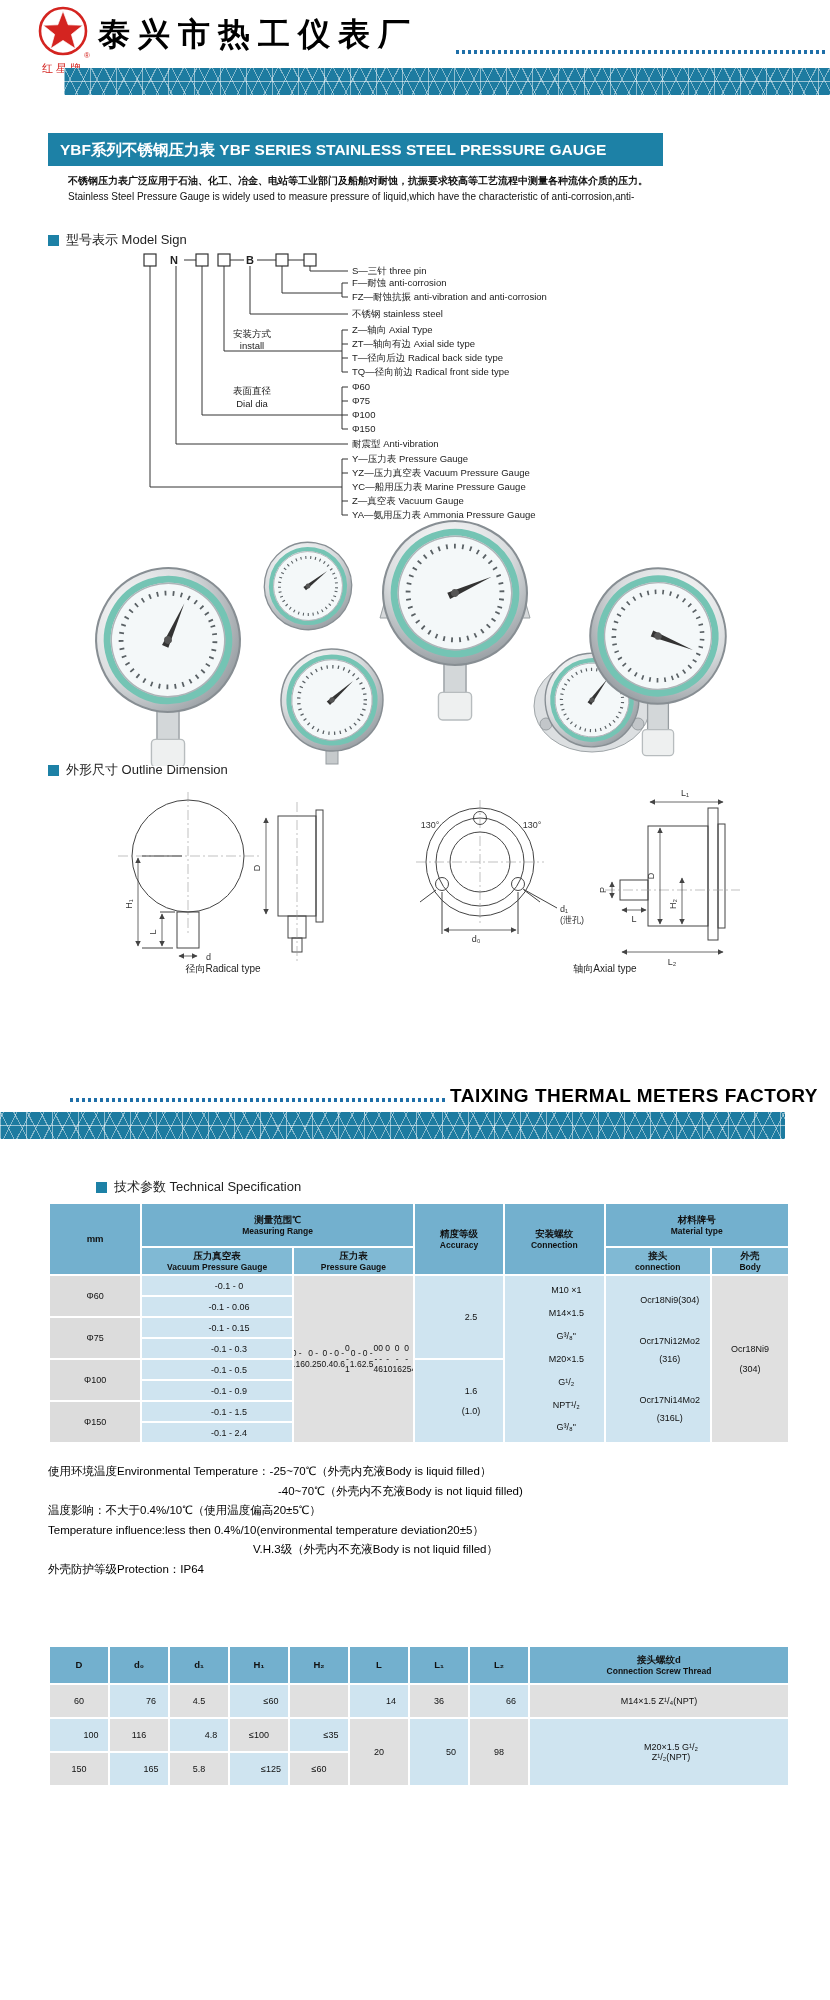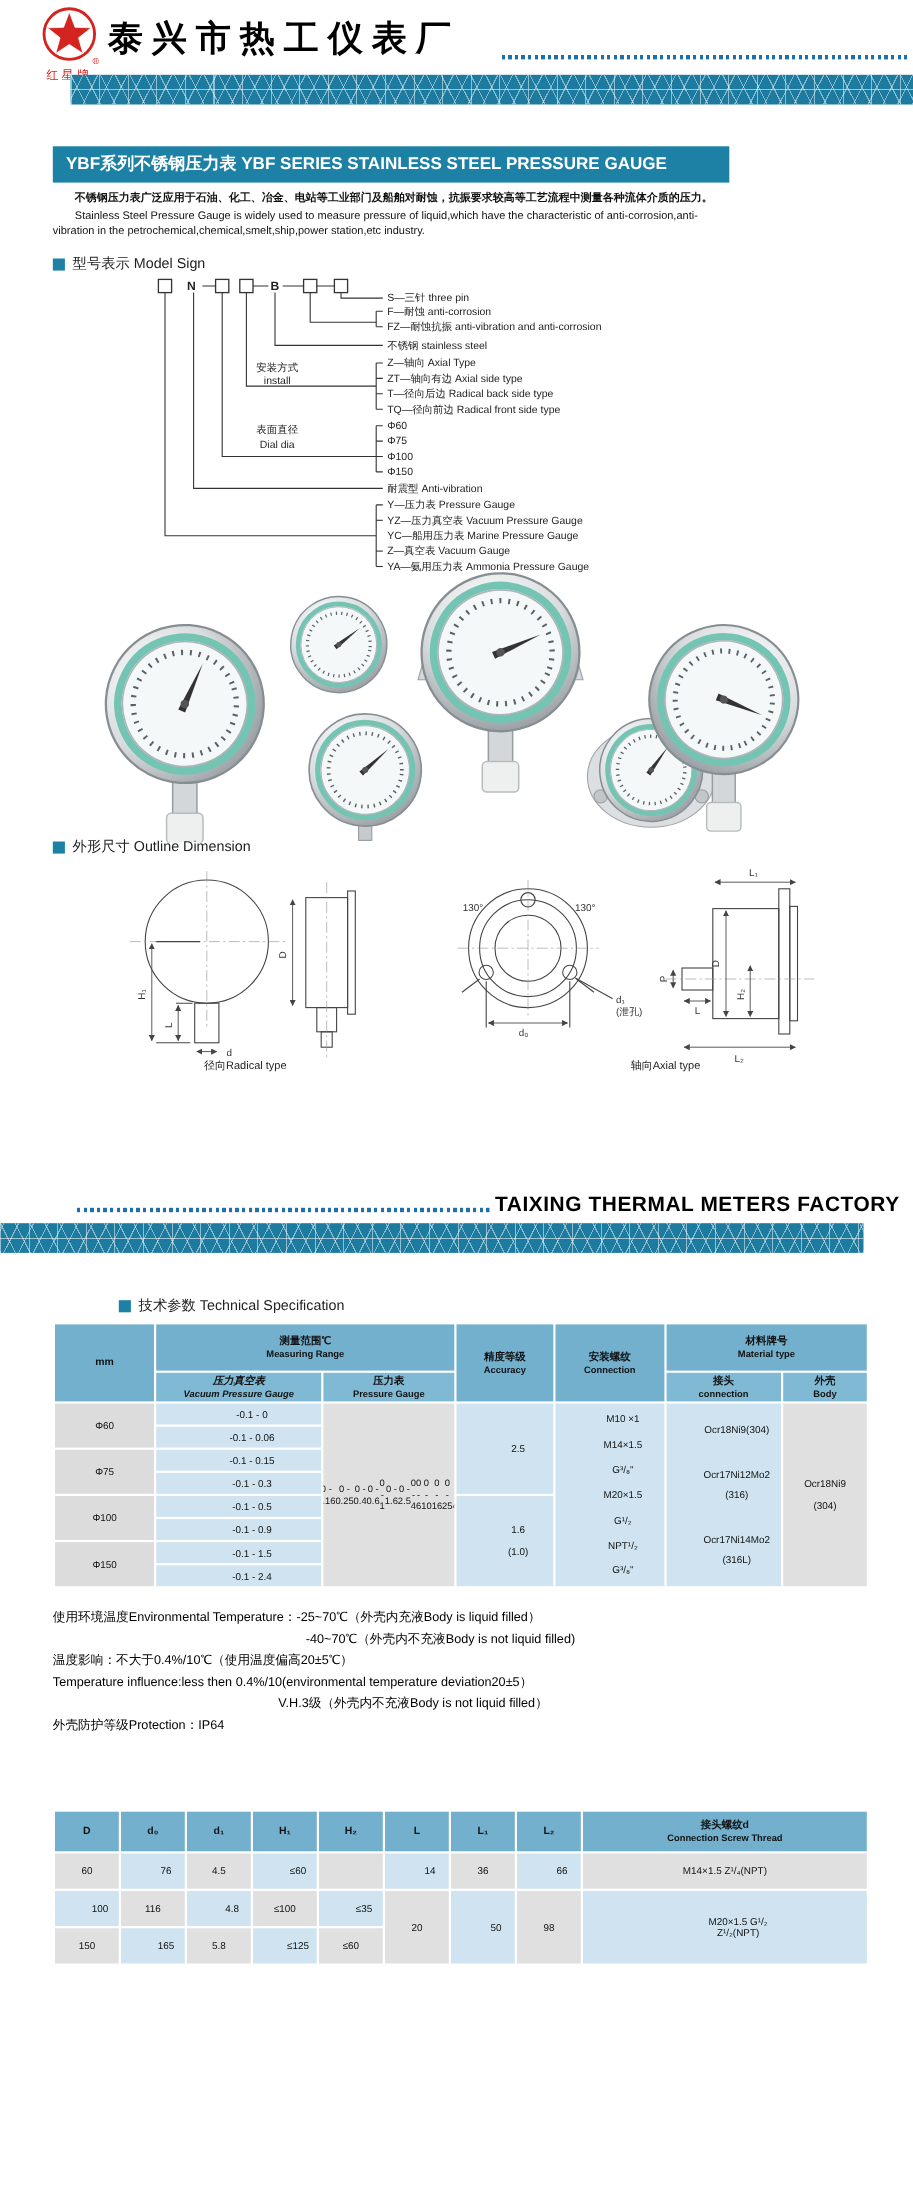--- a/index.html
+++ b/index.html
@@ -64,21 +64,20 @@
 <div class="abs brandtxt" style="left:34px;top:61px;">红星牌</div>
 <div class="abs company" style="left:98px;top:13px;">泰兴市热工仪表厂</div>
 <div class="abs dotted" style="left:456px;top:50px;width:372px;height:4px;"></div>
 <div class="abs band" style="left:64px;top:68px;width:766px;height:27px;"></div>
 
 <div class="abs titlebar" style="left:48px;top:133px;width:603px;height:33px;">YBF系列不锈钢压力表  YBF SERIES STAINLESS STEEL PRESSURE GAUGE</div>
 
 <div class="abs" style="left:48px;top:173px;width:616px;">
   <p class="intro-cn">不锈钢压力表广泛应用于石油、化工、冶金、电站等工业部门及船舶对耐蚀，抗振要求较高等工艺流程中测量各种流体介质的压力。</p>
   <p class="intro-en ind">Stainless Steel Pressure Gauge is widely used to measure pressure of liquid,which have the characteristic of anti-corrosion,anti-</p>
-  <p class="intro-en">vibration in the petrochemical,chemical,smelt,ship,power station,etc industry.</p>
 </div>
 
 <div class="abs sec-head" style="left:48px;top:231px;">
   <span class="sq"></span>
   <span>型号表示 Model Sign</span>
 </div>
 
 <svg class="abs" style="left:100px;top:248px;" width="575" height="292" viewBox="0 0 575 292">
 
   <rect class="mbx" x="44" y="6" width="12" height="12"></rect>
@@ -281,21 +280,21 @@
     <line class="dim" x1="562" y1="168" x2="663" y2="168"></line>
     <text class="dtx" x="612" y="181" text-anchor="middle">L₂</text>
   </g>
   <text class="cap" x="545" y="188">轴向Axial type</text>
 </svg>
 
 <div class="abs dotted" style="left:70px;top:1098px;width:375px;height:4px;"></div>
 <div class="abs factory" style="left:450px;top:1085px;width:340px;">TAIXING THERMAL METERS FACTORY</div>
 <div class="abs band" style="left:0;top:1112px;width:785px;height:27px;"></div>
 
-<div class="abs sec-head" style="left:64px;top:1178px;padding-left:44px;">
+<div class="abs sec-head" style="left:52px;top:1178px;padding-left:44px;">
   <span class="sq"></span>
   <span>技术参数 Technical Specification</span>
 </div>
 
 <table class="abs" style="left:48px;top:1202px;width:742px;">
   <colgroup>
     <col style="width:88px">
       <col style="width:146px">
       <col style="width:116px">
       <col style="width:86px">
@@ -319,21 +318,21 @@
     <th class="hd" rowspan="2">
       <div class="hcn">安装螺纹</div>
       <div class="hen">Connection</div>
     </th>
     <th class="hd" colspan="2">
       <div class="hcn">材料牌号</div>
       <div class="hen">Material type</div>
     </th>
   </tr>
   <tr>
-    <th class="hd2" style="height:20px;font-style:italic;">
+    <th class="hd2" style="height:20px;">
       <div class="hcn">压力真空表</div>
       <div class="hen">Vacuum Pressure Gauge</div>
     </th>
     <th class="hd2">
       <div class="hcn">压力表</div>
       <div class="hen">Pressure Gauge</div>
     </th>
     <th class="hd2">
       <div class="hcn">接头</div>
       <div class="hen">connection</div>

